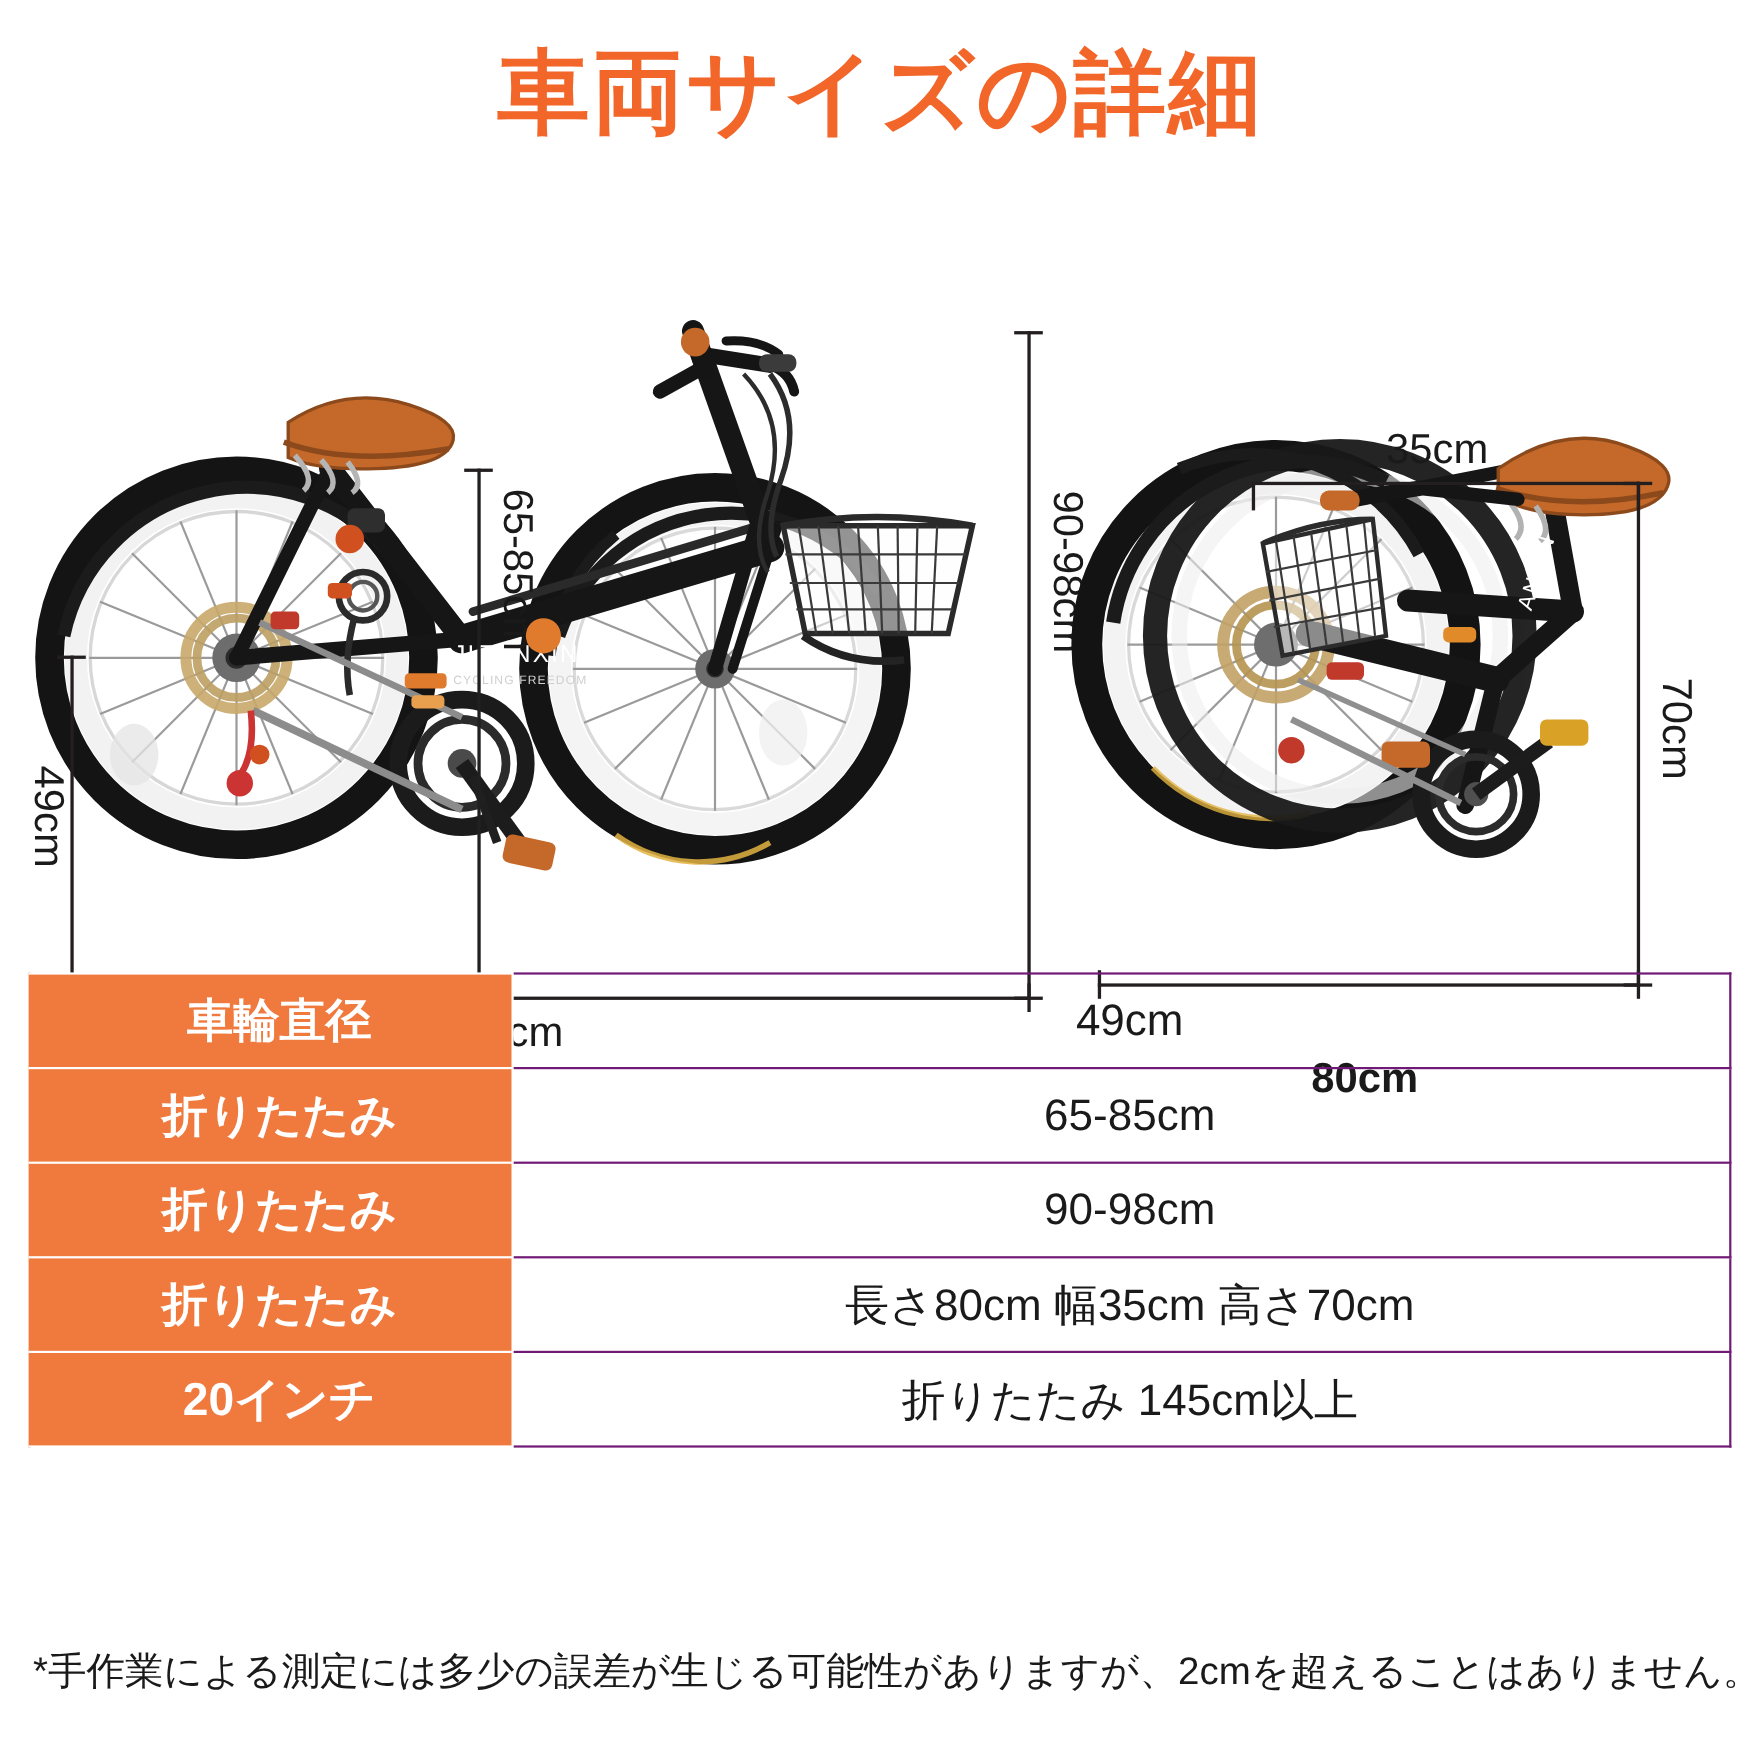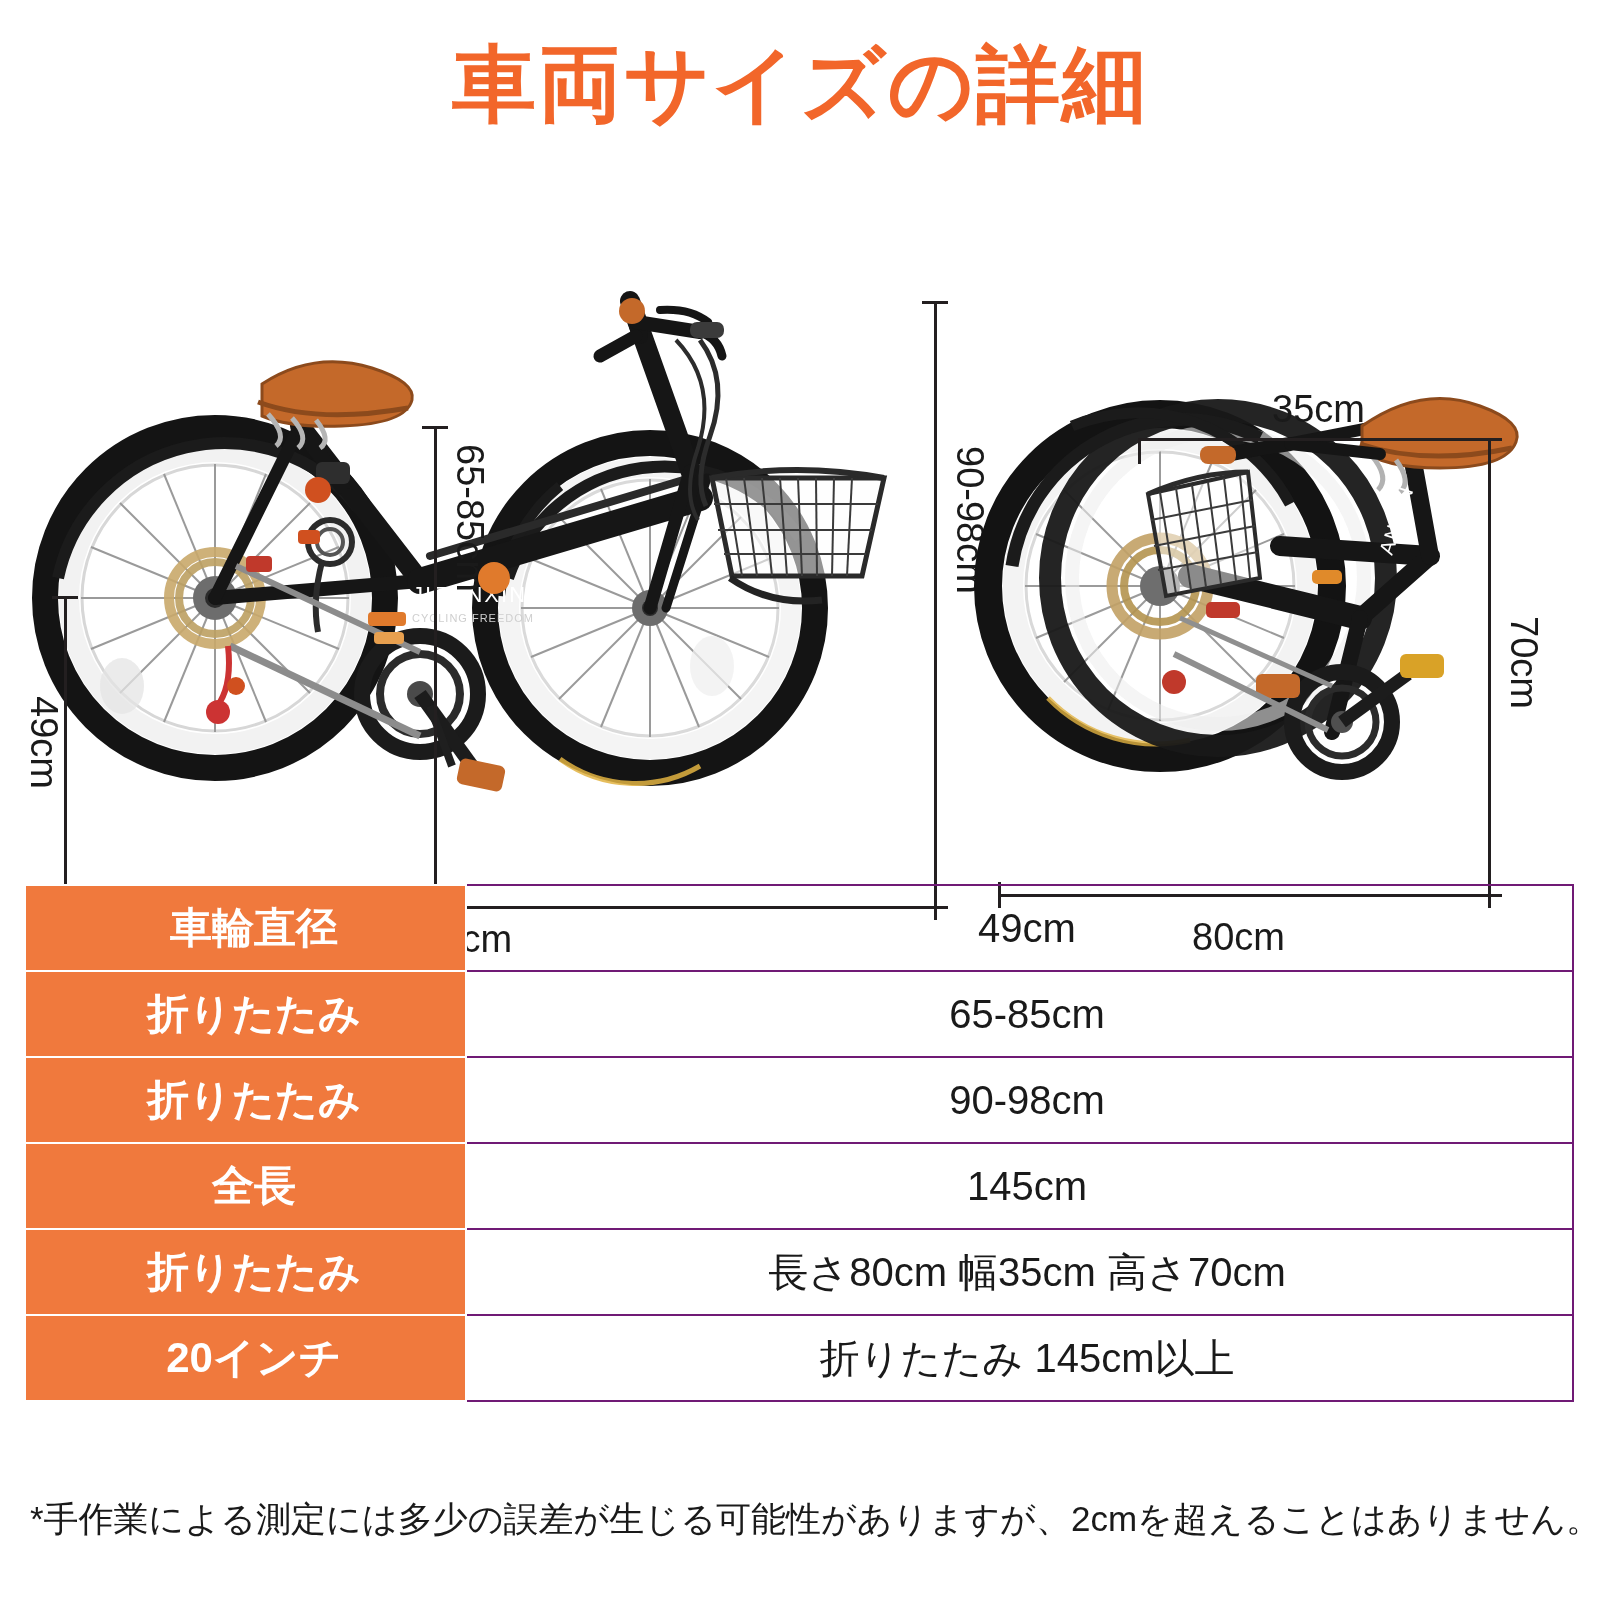--- a/index.html
+++ b/index.html
@@ -392,55 +392,51 @@
       <rect x="246" y="476" width="34" height="16" rx="5" fill="#c0392b"></rect>
       <rect x="352" y="444" width="30" height="14" rx="5" fill="#e08a2a"></rect>
 
       <text x="432" y="430" font-family="Liberation Sans, sans-serif" font-size="20" fill="#ffffff" letter-spacing="2" transform="rotate(-72 432 430)">ANXIN</text>
     </svg>
 
     
     <div class="line-h" style="left:178px; top:312px; width:352px;"></div>
     <div class="tick-v" style="left:178px; top:312px;"></div>
     <div class="tick-v" style="left:528px; top:312px;"></div>
-    <div class="dim-label" style="left:312px; top:262px;">35cm</div>
+    <div class="dim-label" style="left:300px; top:262px;">35cm</div>
 
     
     <div class="line-v" style="left:528px; top:312px; height:456px;"></div>
     <div class="tick-h" style="left:516px; top:312px;"></div>
     <div class="tick-h" style="left:516px; top:768px;"></div>
     <div class="dim-label dim-vert" style="left:542px; top:490px;">70cm</div>
 
     
     <div class="line-h" style="left:38px; top:768px; width:492px;"></div>
     <div class="tick-v" style="left:38px; top:756px;"></div>
     <div class="tick-v" style="left:528px; top:756px;"></div>
-    <div class="dim-label" style="left:232px; top:790px;">80cm</div>
+    <div class="dim-label" style="left:232px; top:834px;font-weight:bold;">80cm</div>
   </div>
 </div>
 
 <table class="spec-table">
   <tbody>
     <tr>
       <td class="label">車輪直径</td>
       <td class="value">49cm</td>
     </tr>
     <tr>
       <td class="label">折りたたみ</td>
       <td class="value">65-85cm</td>
     </tr>
     <tr>
       <td class="label">折りたたみ</td>
       <td class="value">90-98cm</td>
     </tr>
     <tr>
-      <td class="label">全長</td>
-      <td class="value">145cm</td>
-    </tr>
-    <tr>
       <td class="label">折りたたみ</td>
       <td class="value">長さ80cm 幅35cm 高さ70cm</td>
     </tr>
     <tr>
       <td class="label">20インチ</td>
       <td class="value">折りたたみ 145cm以上</td>
     </tr>
   </tbody>
 </table>
 

